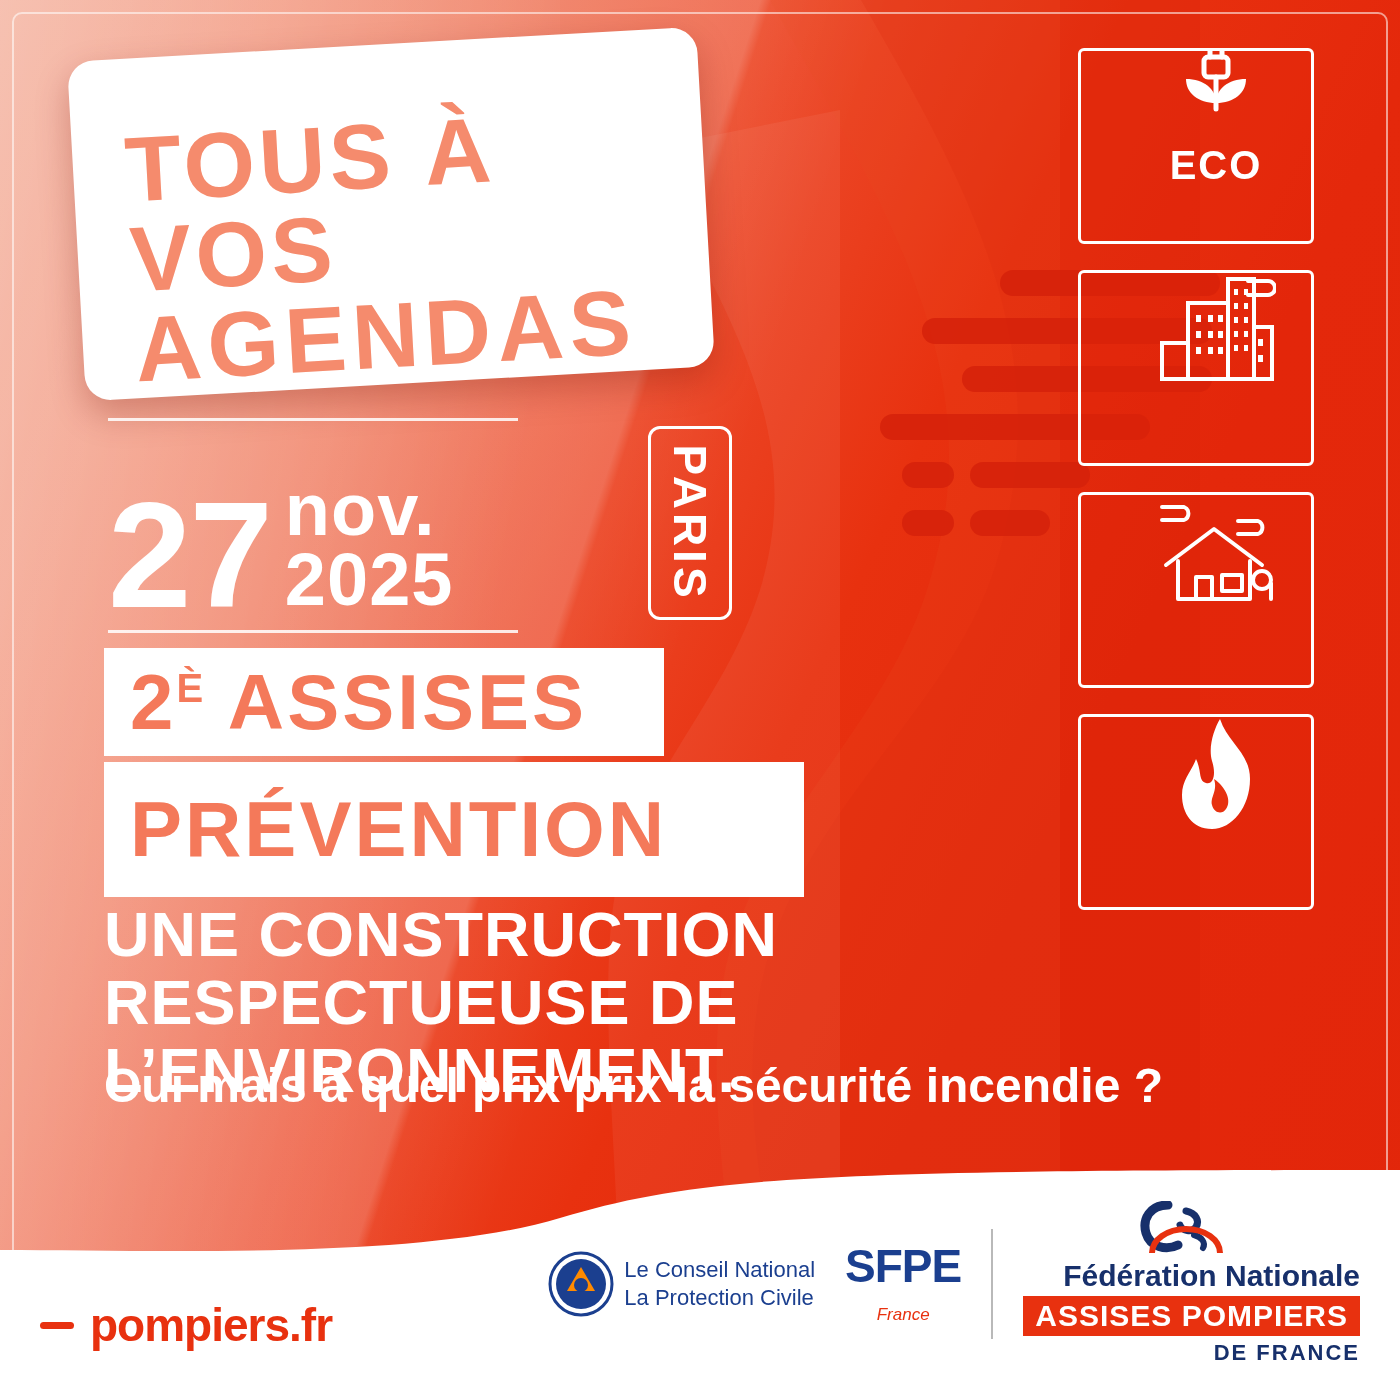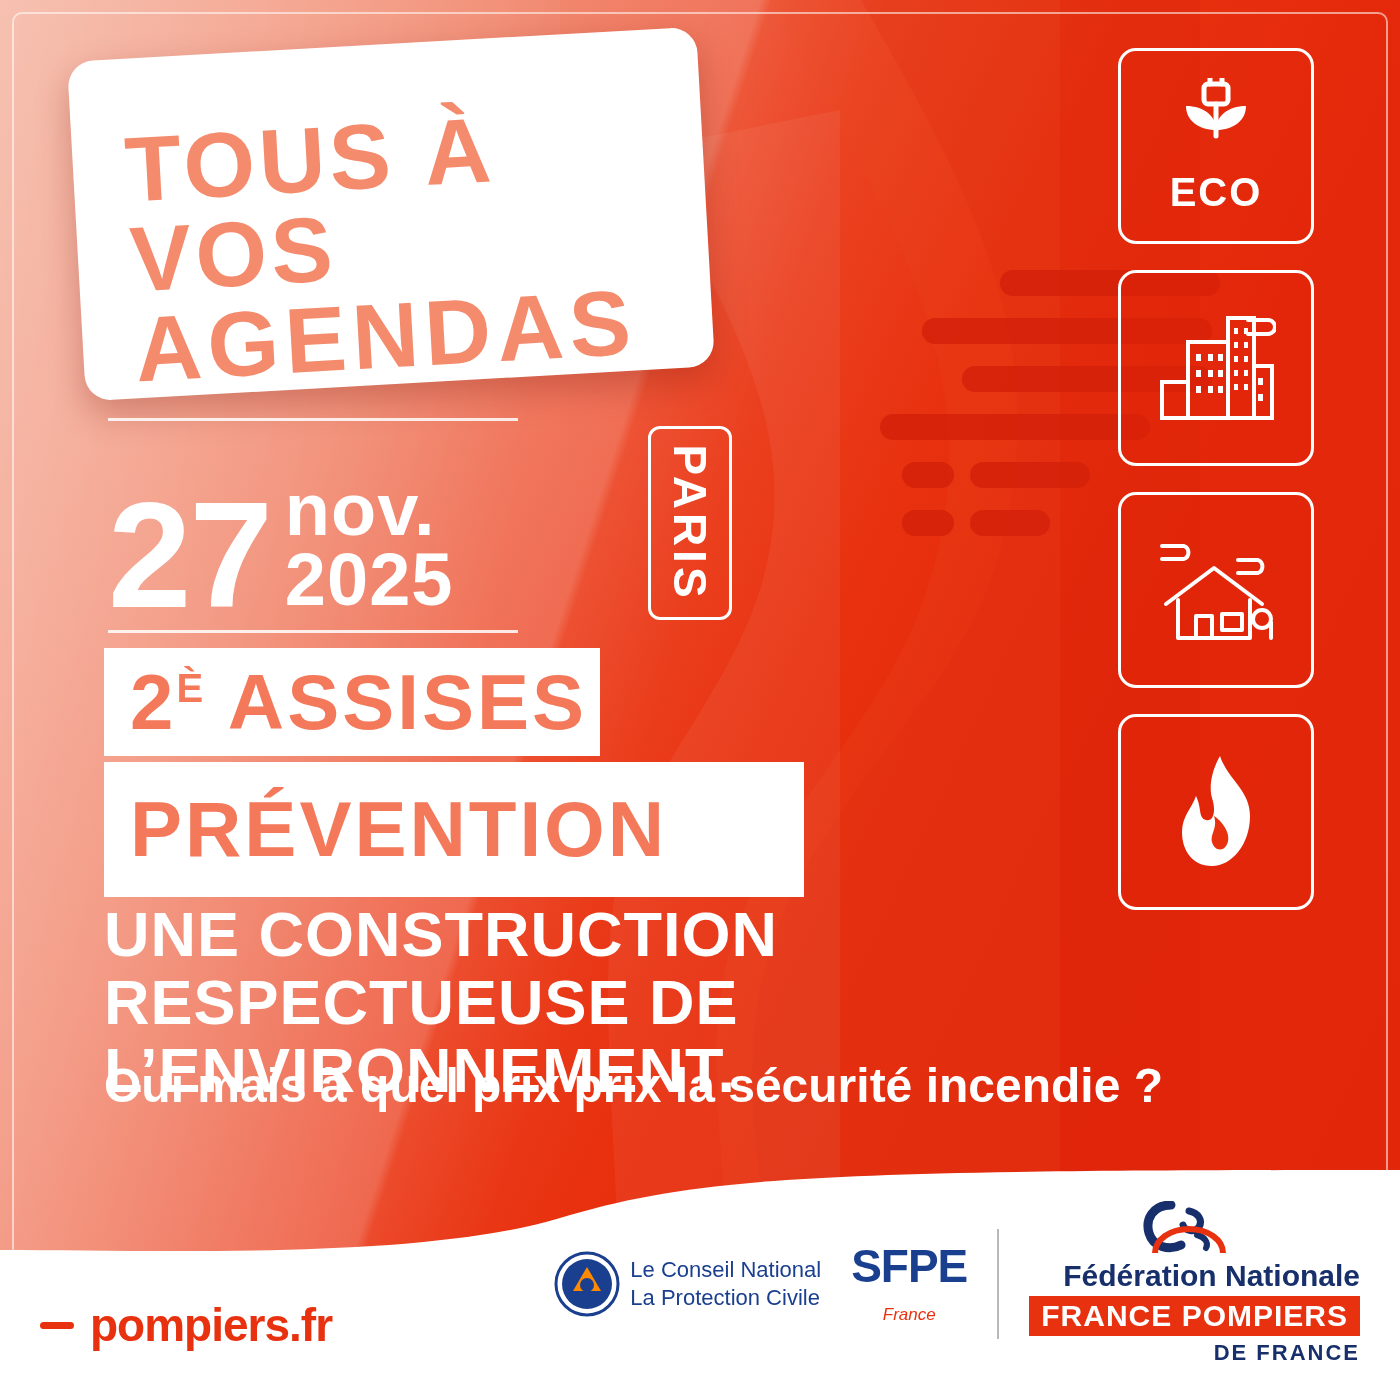--- a/index.html
+++ b/index.html
@@ -66,23 +66,24 @@
 
   
   .picto-col {
     position: absolute; right: 86px; top: 48px;
     display: flex; flex-direction: column; gap: 26px;
     z-index: 4;
   }
   .picto {
     width: 190px; height: 190px;
     border: 3px solid #ffffff;
-    border-radius: 18px;
-    display: flex; align-items: center; justify-content: center;
+    border-radius: 6px;
+    display: flex; justify-content: center;
     background: rgba(226,38,10,0.30);
+    padding-left: 40px;
   }
   .picto svg { display: block; }
   .eco-text {
     font-weight: bold; font-size: 40px; letter-spacing: 2px; color: #fff;
     margin-top: -4px;
   }
 
   
   .agenda-card {
     position: absolute;
@@ -133,21 +134,21 @@
   .paris-txt {
     color: #fff; font-weight: bold; font-size: 46px; letter-spacing: 4px;
     transform: rotate(90deg); white-space: nowrap;
   }
 
   
   .band {
     position: absolute; background: #ffffff; z-index: 5;
     display: flex; align-items: center;
   }
-  .band1 { left: 104px; top: 648px; width: 496px; height: 108px; }
+  .band1 { left: 104px; top: 648px; width: 560px; height: 108px; }
   .band2 { left: 104px; top: 762px; width: 700px; height: 135px; }
   .band-txt {
     color: #f4795a; font-weight: bold; text-transform: uppercase;
     letter-spacing: 3px; padding-left: 26px;
   }
   .band1 .band-txt { font-size: 78px; }
   .band2 .band-txt { font-size: 78px; }
   .sup { font-size: 40px; vertical-align: super; }
 
   
@@ -343,19 +344,19 @@
 
     <div class="logo fnsp">
       <div>
         <svg width="120" height="56" viewBox="0 0 120 56" style="display:block;margin:0 auto 2px;">
           <path d="M36 4 C18 4 10 18 14 32 C18 46 34 50 46 44" stroke="#17306b" stroke-width="9" fill="none" stroke-linecap="round"></path>
           <path d="M54 10 c10 2 14 10 10 16 c-4 6-14 4-16-2" stroke="#17306b" stroke-width="7" fill="none" stroke-linecap="round"></path>
           <path d="M62 34 c8 2 12 8 9 13" stroke="#17306b" stroke-width="6" fill="none" stroke-linecap="round"></path>
           <path d="M20 52 a34 24 0 0 1 68 0" stroke="#e8310f" stroke-width="6" fill="none"></path>
         </svg>
         <div class="l1">Fédération Nationale</div>
-        <div class="l2">FRANCE    POMPIERS</div>
+        <div class="l2">ASSISES    POMPIERS</div>
         <div class="l3">DE FRANCE</div>
       </div>
     </div>
 
   </div>
 </div>
 
 </body></html>

